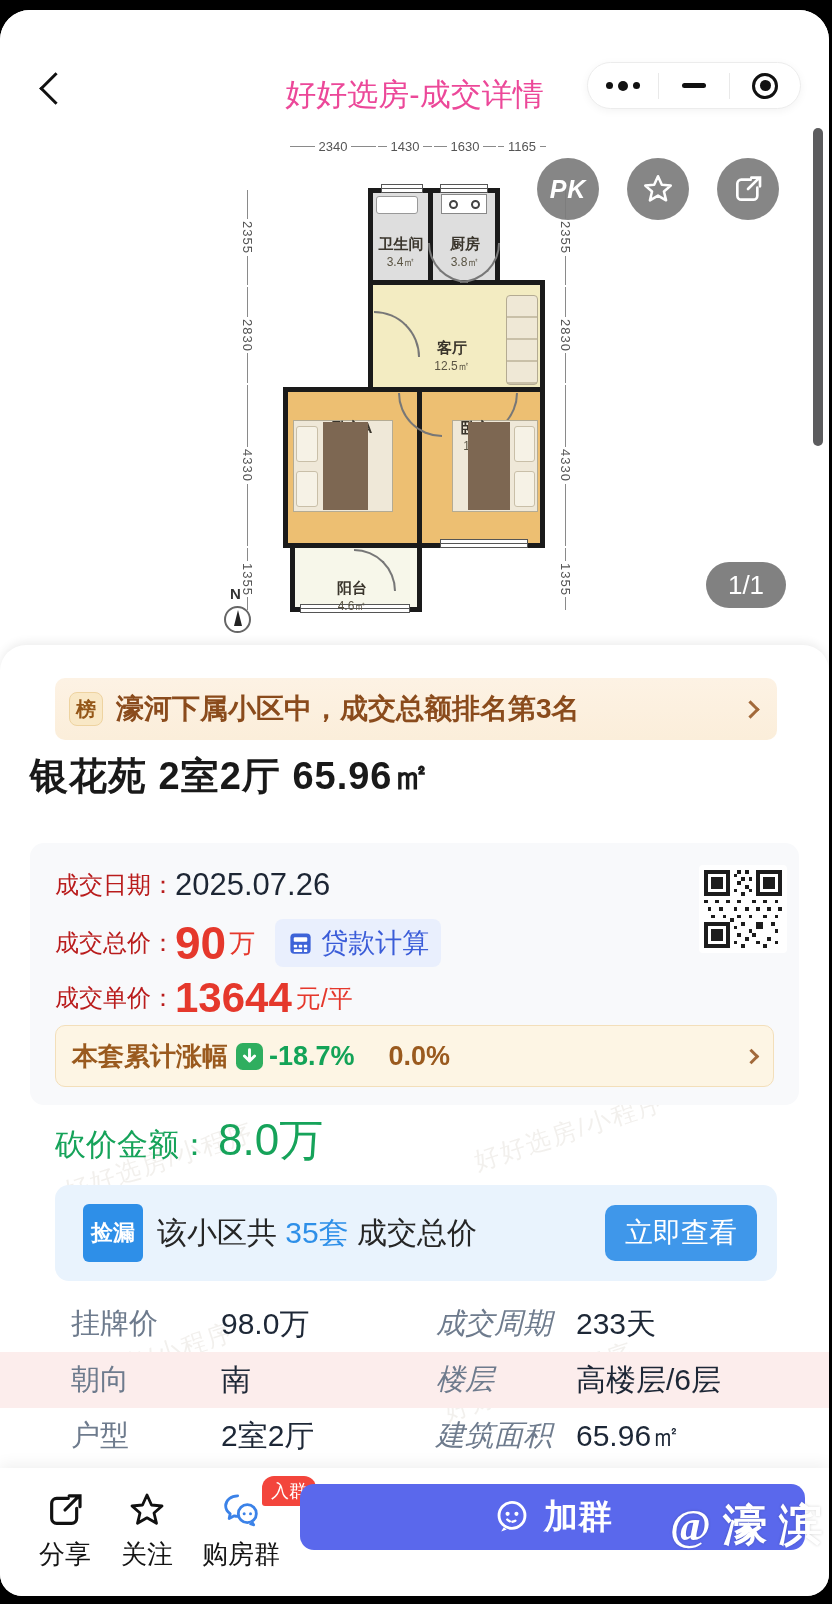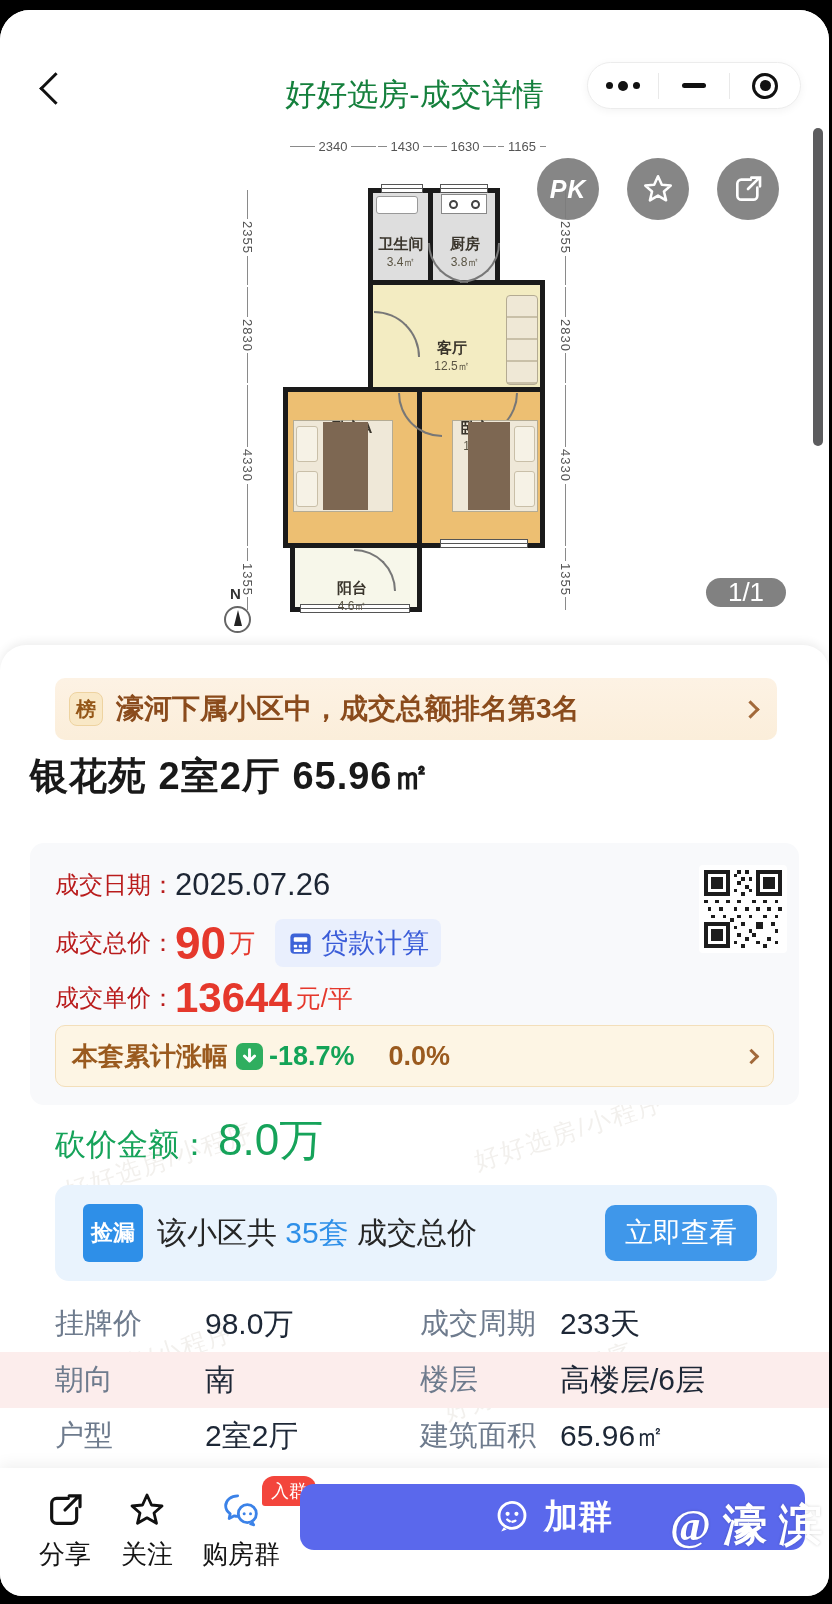--- a/index.html
+++ b/index.html
@@ -7,21 +7,21 @@
   .screen { position:relative; width:832px; height:1604px; background:#000; overflow:hidden; }
   .app { position:absolute; top:10px; left:0; right:3px; bottom:8px; background:#fff;
          border-radius:30px 30px 22px 22px; overflow:hidden; }
 
   
   .hdr { position:absolute; top:0; left:0; right:0; height:115px; background:#fff; z-index:5; }
   .back { position:absolute; left:38px; top:62px; width:34px; height:34px; cursor:pointer; }
   .back::before { content:""; position:absolute; left:6px; top:5px; width:20px; height:20px;
                   border-left:3.5px solid #111; border-bottom:3.5px solid #111; transform:rotate(45deg); }
   .hdr-title { position:absolute; top:64px; left:0; right:0; text-align:center;
-               font-size:31px; font-weight:500; color:#15803d; }
+               font-size:31px; font-weight:500; color:#ec4899; }
   .capsule { position:absolute; top:52px; right:28px; width:214px; height:47px;
              border:1px solid #ececec; border-radius:24px; background:#fff;
              box-shadow:0 2px 8px rgba(0,0,0,0.05); display:flex; align-items:center; }
   .cap-btn { flex:1; height:100%; display:flex; align-items:center; justify-content:center; gap:5px; }
   .cap-div { width:1px; height:26px; background:#e9e9e9; }
   .dot { width:7px; height:7px; border-radius:50%; background:#111; }
   .dot.big { width:10px; height:10px; }
   .minus { width:24px; height:5px; background:#111; border-radius:3px; }
   .record { width:26px; height:26px; border:3px solid #111; border-radius:50%;
             display:flex; align-items:center; justify-content:center; }
@@ -66,21 +66,21 @@
              border:2px solid #666; border-radius:50%; background:#fff; }
   .needle { width:0; height:0; margin:2px auto 0; border-left:4px solid transparent;
             border-right:4px solid transparent; border-bottom:16px solid #222; }
 
   .fab { position:absolute; top:33px; width:62px; height:62px; border-radius:50%;
          background:rgba(124,124,124,0.92); display:flex; align-items:center; justify-content:center;
          color:#fff; cursor:pointer; }
   .fab-pk { font-size:25px; font-weight:600; font-style:italic; letter-spacing:1px; }
   .scrollbar { position:absolute; left:813px; top:3px; width:10px; height:318px;
                background:#5c5c5e; border-radius:5px; }
-  .page-pill { position:absolute; left:706px; top:453px; width:80px; height:29px;
+  .page-pill { position:absolute; left:706px; top:437px; width:80px; height:46px;
                background:rgba(122,122,122,0.95); border-radius:23px; color:#fff; font-size:26px;
                display:flex; align-items:center; justify-content:center; }
 
   
   .content { position:absolute; left:0; top:635px; width:100%; height:823px; background:#fff;
              border-radius:26px 26px 0 0; box-shadow:0 -3px 10px rgba(0,0,0,0.07);
              z-index:3; overflow:hidden; }
   .rank-banner { position:absolute; left:55px; right:52px; top:33px; height:62px;
                  background:linear-gradient(180deg,#fdf2e4,#fbeeda); border-radius:10px;
                  display:flex; align-items:center; padding:0 20px 0 14px; cursor:pointer; }
@@ -132,23 +132,23 @@
   .deal-text { font-size:30px; color:#262626; margin-left:14px; }
   .deal-count { color:#2e8fe8; font-weight:500; }
   .deal-flex { flex:1; }
   .deal-btn { width:152px; height:56px; background:#3f97ea; color:#fff; font-size:28px;
               border-radius:10px; display:flex; align-items:center; justify-content:center;
               cursor:pointer; flex:none; }
 
   .dtable { position:absolute; left:0; right:0; top:651px; }
   .trow { display:flex; align-items:center; height:56px; padding-left:55px; }
   .trow.alt { background:#fcedec; }
-  .tlabel { width:150px; font-size:29px; color:#6e7b8d; }
+  .tlabel { width:150px; font-size:29px; color:#6e7b8d;margin-left:16px; }
   .tvalue { width:215px; font-size:30px; color:#1d2736; font-weight:500; }
-  .tlabel2 { width:140px; font-size:29px; color:#6e7b8d; }
+  .tlabel2 { width:140px; font-size:29px; color:#6e7b8d;font-style:italic; }
   .tvalue2 { flex:1; font-size:30px; color:#1d2736; font-weight:500; }
 
   .wm { position:absolute; color:rgba(90,60,30,0.08); font-size:25px; font-weight:500;
         transform:rotate(-18deg); white-space:nowrap; pointer-events:none; letter-spacing:2px; }
 
   
   .footer { position:absolute; left:0; right:0; bottom:0; height:128px; background:#fff;
             box-shadow:0 -4px 14px rgba(0,0,0,0.06); z-index:6; }
   .fact { position:absolute; top:22px; width:86px; display:flex; flex-direction:column;
           align-items:center; gap:7px; cursor:pointer; }

